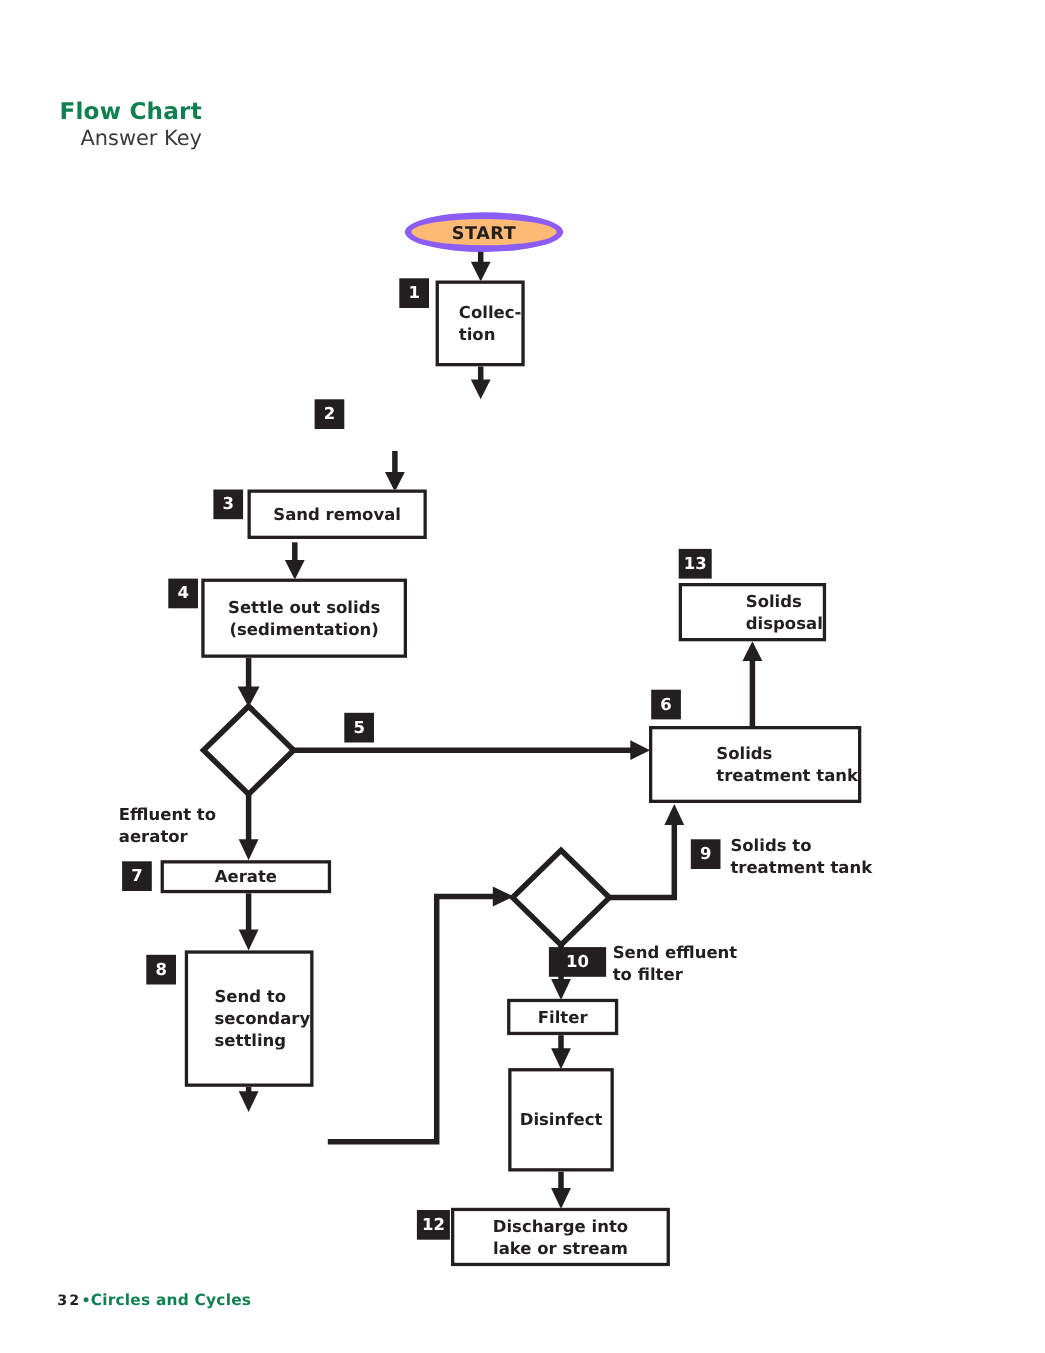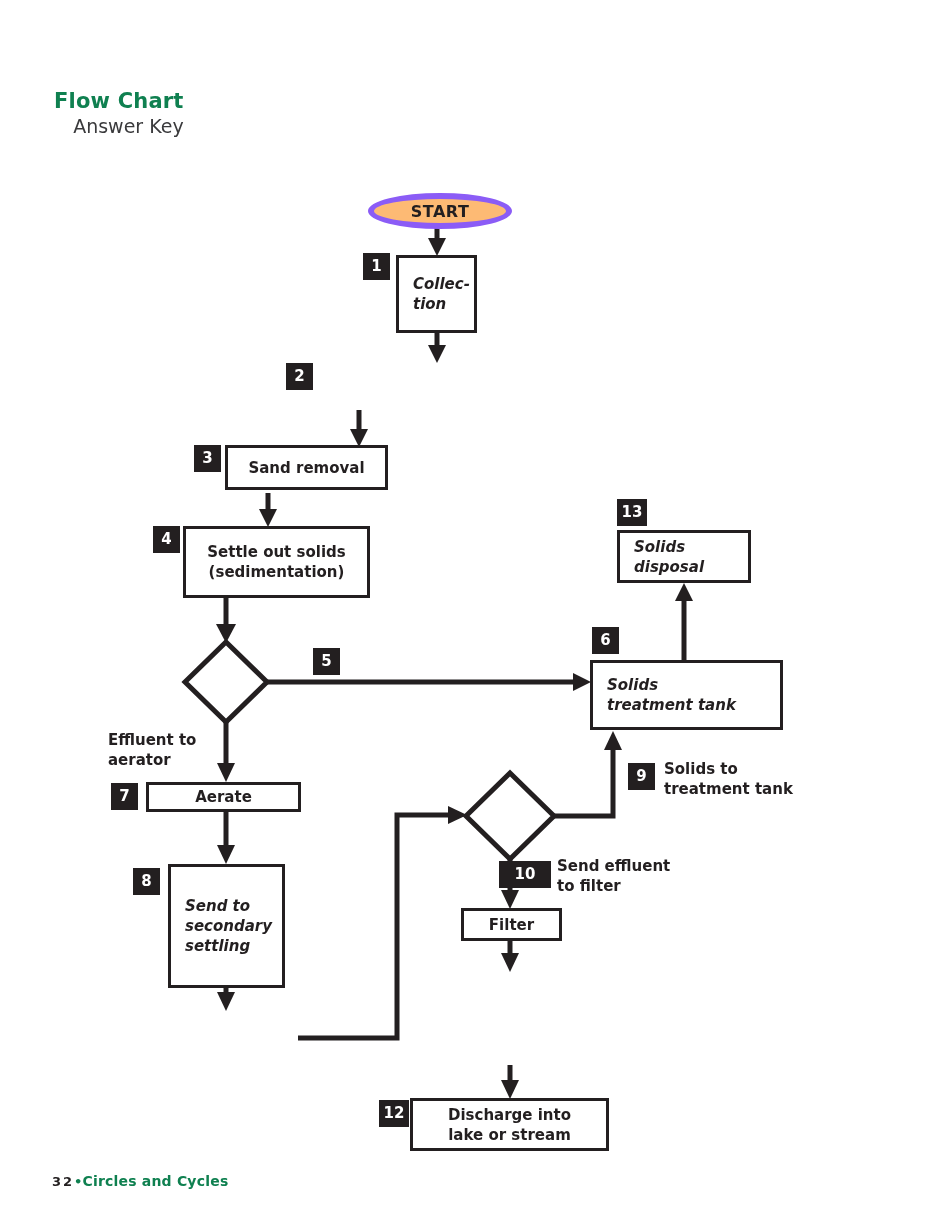--- a/index.html
+++ b/index.html
@@ -81,21 +81,21 @@
     background: #ffffff;
     display: flex;
     align-items: center;
     font-family: "DejaVu Sans", sans-serif;
     font-size: 15px;
     font-weight: bold;
     color: #231f20;
     line-height: 20px;
   }
   .node.center { justify-content: center; text-align: center; }
-  .node.left   { justify-content: flex-start; text-align: left; padding-left: 14px; font-style: italic; }
+  .node.left   { justify-content: flex-end; text-align: left; padding-left: 14px; }
   .node .txt { white-space: pre-line; }
 
   .terminal {
     position: absolute;
     box-sizing: border-box;
     border: 6px solid #8b5cf6;
     border-radius: 50%;
     background: #fdba74;
     display: flex;
     align-items: center;
@@ -270,20 +270,23 @@
   </div>
 
   <div class="badge" style="left:499px; top:861px; width:52px; height:27px;">10</div>
   <div class="flow-label" style="left:557px; top:856px;">Send effluent
 to filter</div>
 
   <div class="node center" style="left:461px; top:908px; width:101px; height:33px;">
     <span class="txt">Filter</span>
   </div>
 
+  <div class="node center" style="left:462px; top:971px; width:96px; height:94px;">
+    <span class="txt">Disinfect</span>
+  </div>
 
 
   <div class="badge" style="left:379px; top:1100px; width:30px; height:27px;">12</div>
   <div class="node center" style="left:410px; top:1098px; width:199px; height:53px;">
     <span class="txt">Discharge into
 lake or stream</span>
   </div>
 
   <div id="footer">
     <span class="pagenum">32</span><span class="bullet">•</span><span class="ftitle">Circles and Cycles</span>

